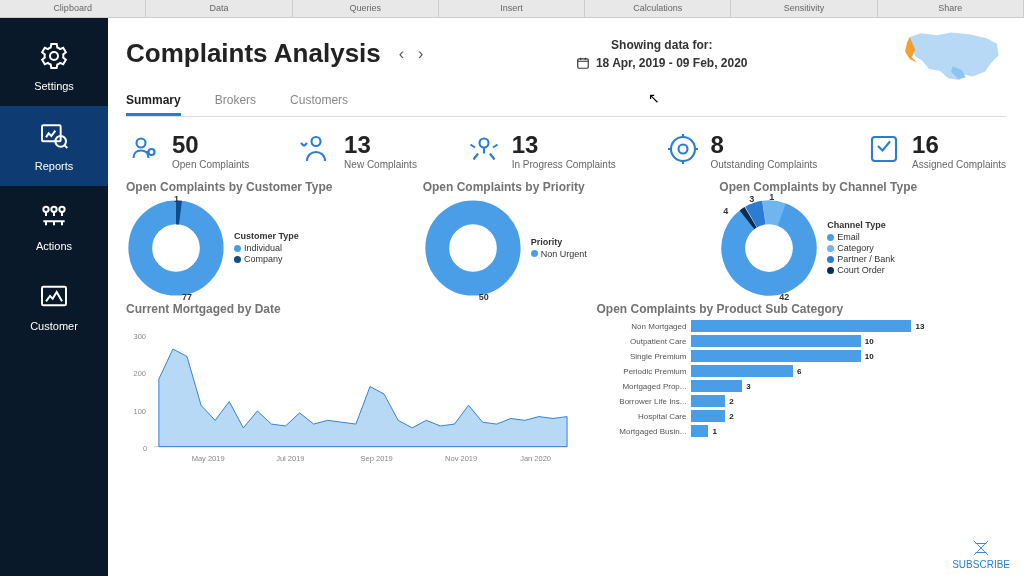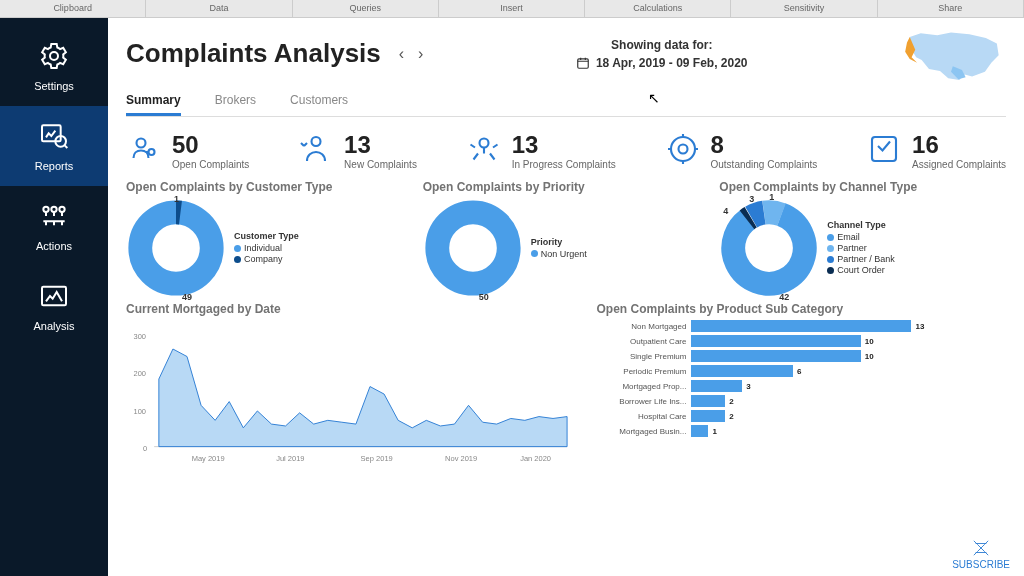--- a/index.html
+++ b/index.html
@@ -92,21 +92,21 @@
           <circle cx="18" cy="7" r="2"></circle>
           <path d="M6 9v3M12 9v3M18 9v3M4 16h16M6 16v3M12 16v3M18 16v3"></path>
         </svg>
       <div class="lbl">Actions</div>
     </div>
     <div class="side-item">
       <svg viewBox="0 0 24 24">
           <rect x="3" y="5" width="18" height="14" rx="1"></rect>
           <path d="M6 16l3-4 2 2 3-5 4 7"></path>
         </svg>
-      <div class="lbl">Analysis</div>
+      <div class="lbl">Customer</div>
     </div>
   </div>
 
   <div class="content">
     <span class="cursor">↖</span>
     <div class="hdr">
       <div class="title-row">
         <div class="title">Complaints Analysis</div>
         <div class="nav-arrows">
           <span>‹</span>
@@ -196,21 +196,21 @@
     <div class="charts-row">
       <div class="chart-box">
         <div class="chart-title">Open Complaints by Customer Type</div>
         <div class="donut-wrap">
           <div class="donut">
             <svg viewBox="0 0 42 42">
                 <circle cx="21" cy="21" r="15" fill="none" stroke="#4a9ee8" stroke-width="10"></circle>
                 <circle cx="21" cy="21" r="15" fill="none" stroke="#0d4d8c" stroke-width="10" stroke-dasharray="1.9 92.3" transform="rotate(-90 21 21)"></circle>
               </svg>
             <span class="callout" style="top:-4px;left:48px">1</span>
-            <span class="callout" style="bottom:-4px;left:56px">49</span>
+            <span class="callout" style="bottom:-4px;left:56px">77</span>
           </div>
           <div class="legend">
             <div class="leg-title">Customer Type</div>
             <div class="leg-item">
                 <span class="leg-dot" style="background:#4a9ee8"></span>
                 <span>Individual</span>
               </div>
             <div class="leg-item">
                 <span class="leg-dot" style="background:#0d4d8c"></span>
                 <span>Company</span>
@@ -254,21 +254,21 @@
             <span class="callout" style="bottom:-4px;left:60px">42</span>
           </div>
           <div class="legend">
             <div class="leg-title">Channel Type</div>
             <div class="leg-item">
                 <span class="leg-dot" style="background:#4a9ee8"></span>
                 <span>Email</span>
               </div>
             <div class="leg-item">
                 <span class="leg-dot" style="background:#6fb5ef"></span>
-                <span>Partner</span>
+                <span>Category</span>
               </div>
             <div class="leg-item">
                 <span class="leg-dot" style="background:#2b7cd3"></span>
                 <span>Partner / Bank</span>
               </div>
             <div class="leg-item">
                 <span class="leg-dot" style="background:#0a2d52"></span>
                 <span>Court Order</span>
               </div>
           </div>

